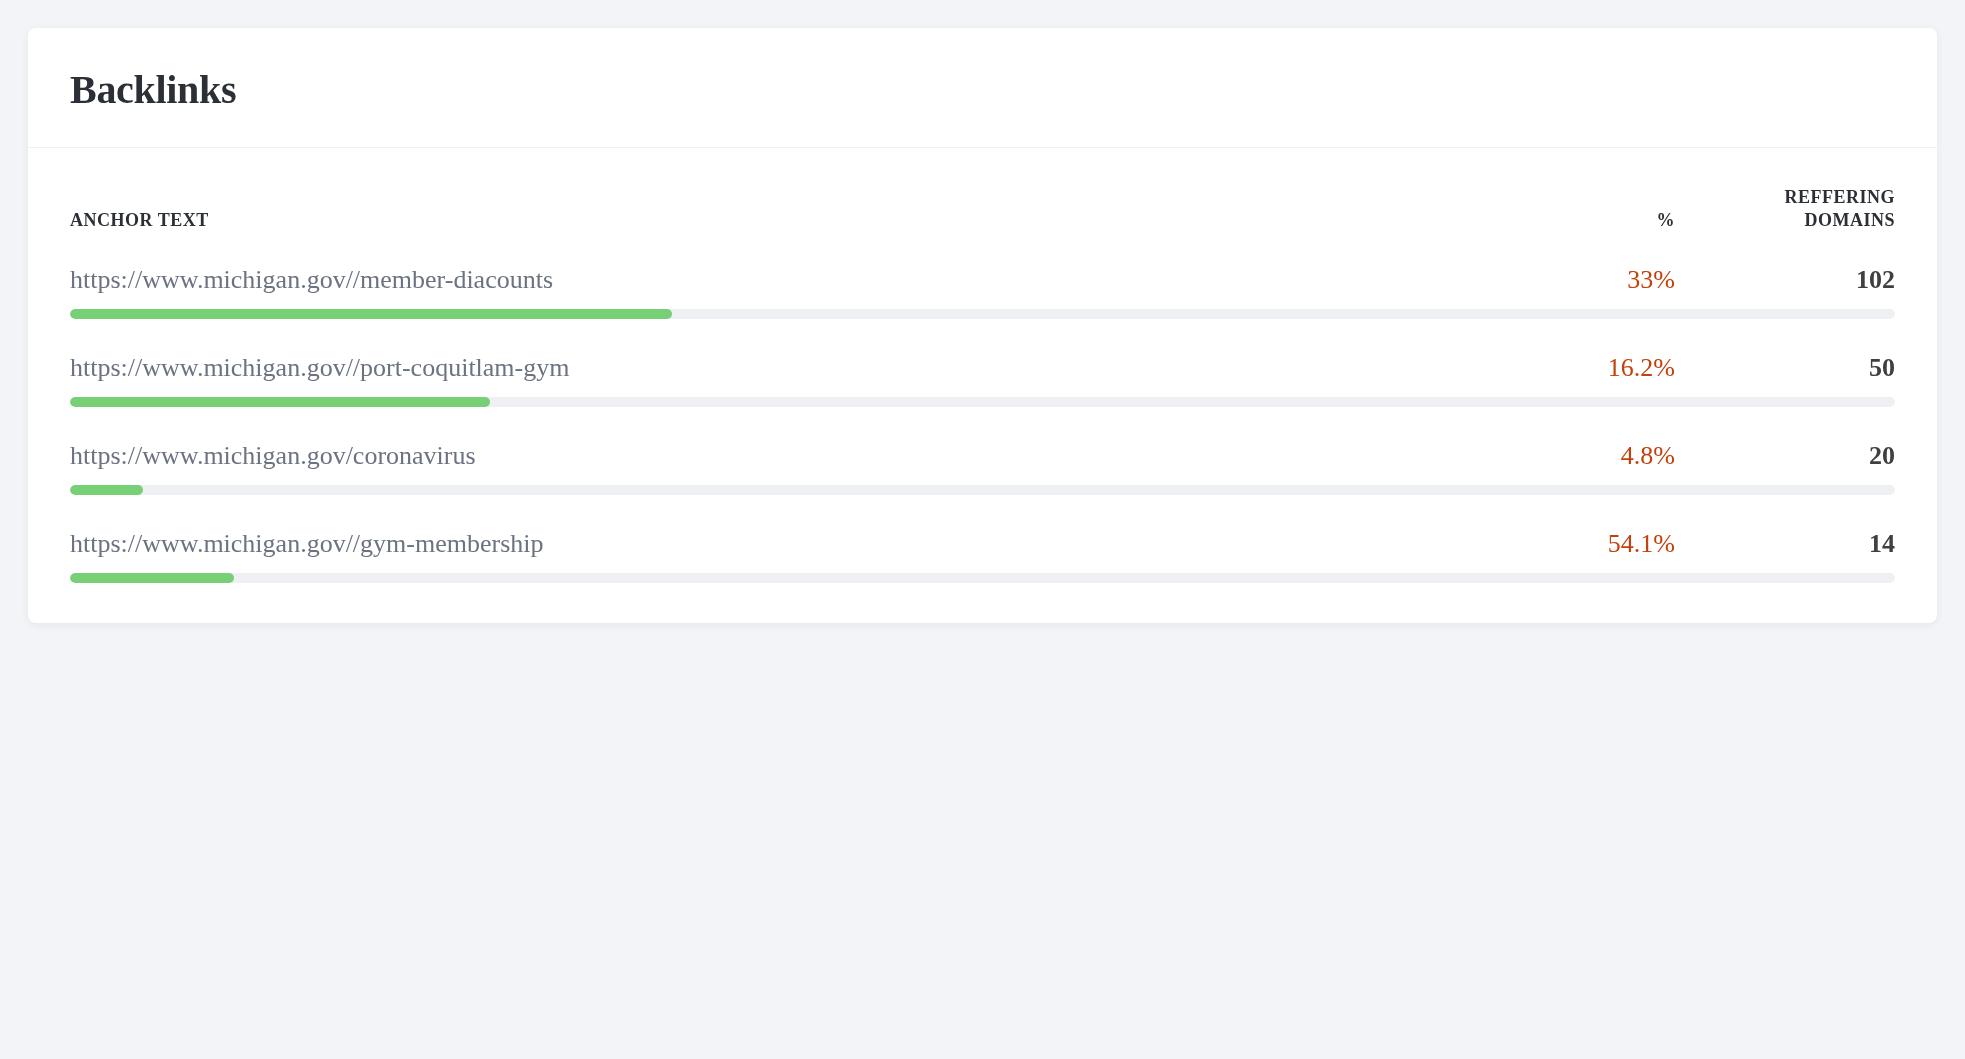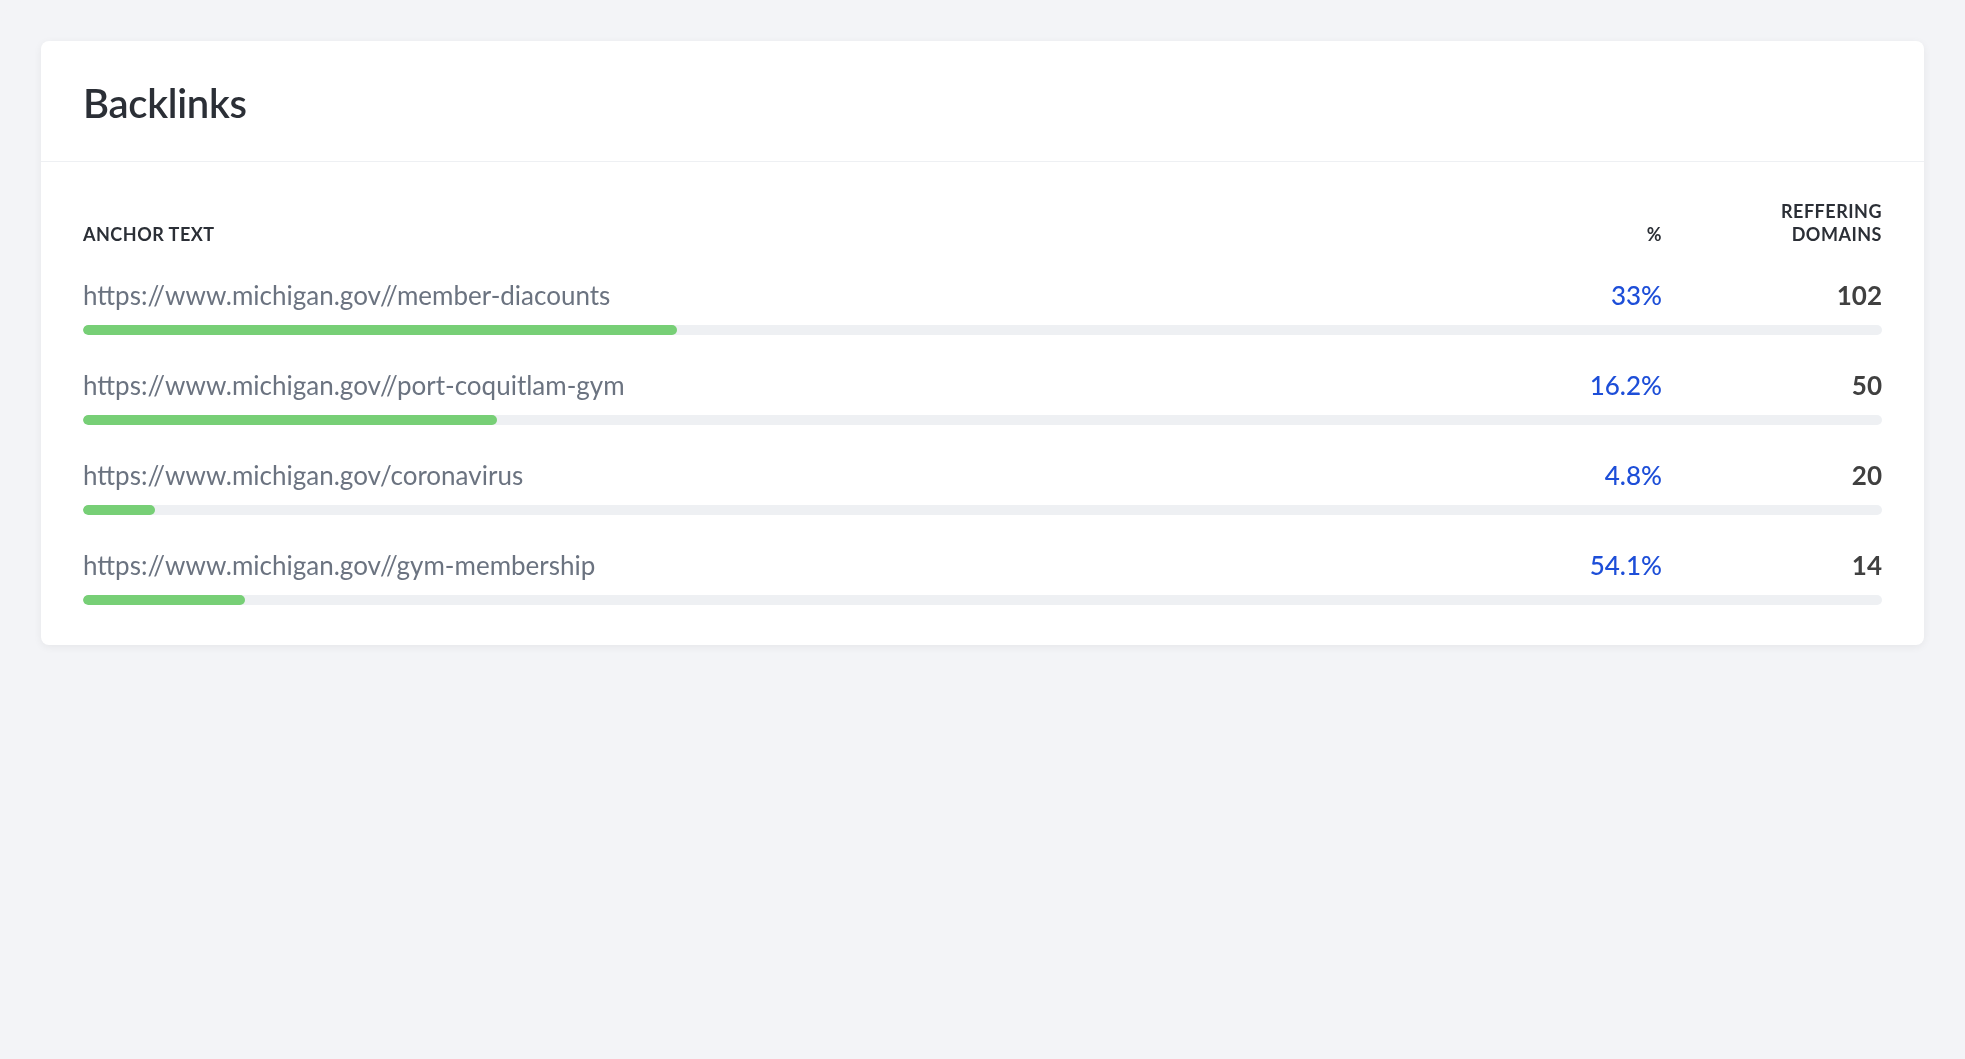--- a/index.html
+++ b/index.html
@@ -10,22 +10,23 @@
       justify-content: center;
       align-items: flex-start;
       padding: 0;
       min-height: 100vh;
     }
     .outer {
       width: 1965px;
       height: 1059px;
       background: #f3f4f7;
       border-radius: 28px;
-      padding: 41px;
+      padding: 28px;
       position: relative;
+      font-family: Liberation Serif, serif;
     }
     .card {
       background: #ffffff;
       border-radius: 8px;
       box-shadow: 0 2px 8px rgba(0,0,0,0.06);
       width: 100%;
       overflow: hidden;
     }
     .card-header {
       padding: 38px 42px 34px 42px;
@@ -62,21 +63,21 @@
       flex: 1 1 auto;
       color: #6b7380;
       font-weight: 400;
       white-space: nowrap;
       overflow: hidden;
       text-overflow: ellipsis;
     }
     .pct-val {
       width: 140px;
       text-align: right;
-      color: #1d4ed8;
+      color: #c2410c;
       font-weight: 500;
     }
     .dom-val {
       width: 220px;
       text-align: right;
       color: #404040;
       font-weight: 700;
       padding-left: 30px;
     }
     .bar-track {

